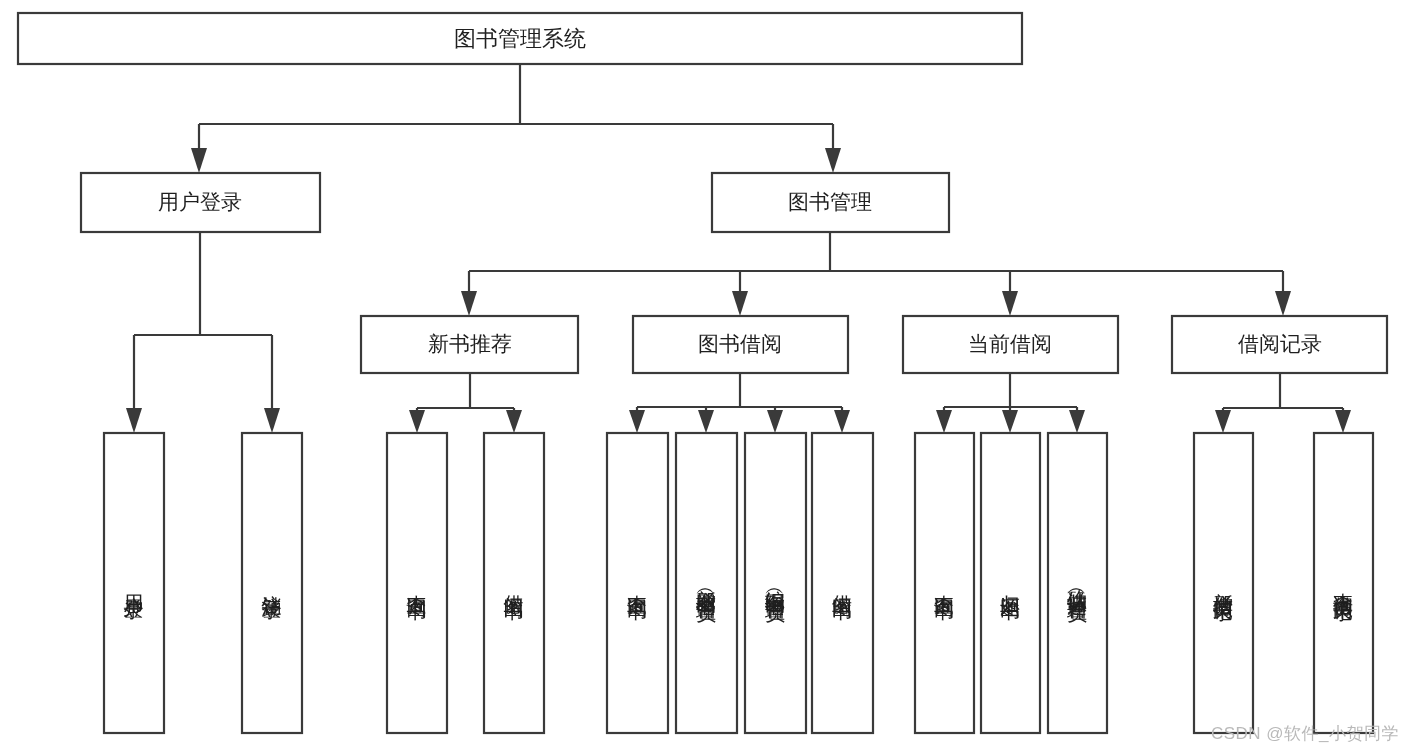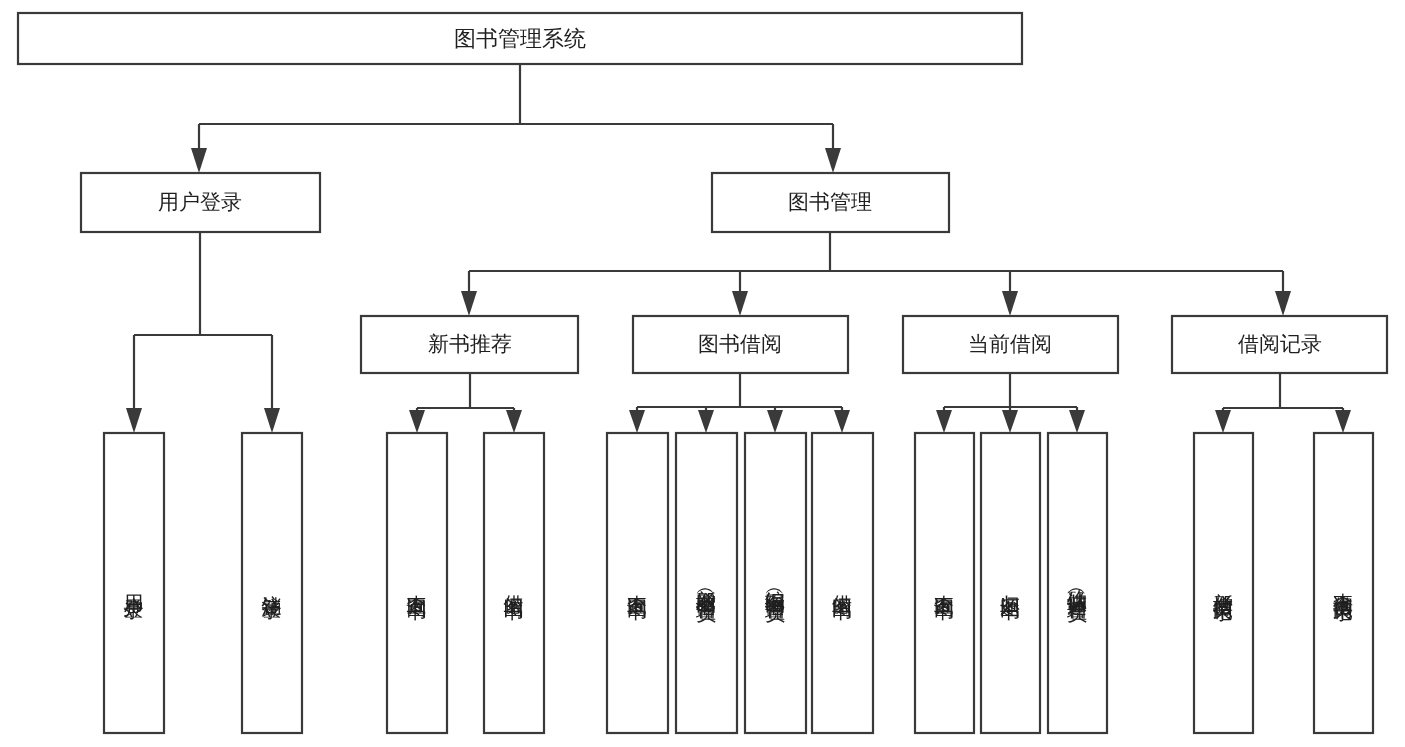--- a/index.html
+++ b/index.html
@@ -220,14 +220,15 @@
   <div class="leaf-label" style="left:745px; top:433px; width:61px; height:300px;">编辑图书（管理员）</div>
   <div class="leaf-label" style="left:812px; top:433px; width:61px; height:300px;">借阅图书</div>
 
   <div class="leaf-label" style="left:915px; top:433px; width:59px; height:300px;">查询图书</div>
   <div class="leaf-label" style="left:981px; top:433px; width:59px; height:300px;">归还图书</div>
   <div class="leaf-label" style="left:1048px; top:433px; width:59px; height:300px;">确认归还（管理员）</div>
 
   <div class="leaf-label" style="left:1194px; top:433px; width:59px; height:300px;">新增借阅记录</div>
   <div class="leaf-label" style="left:1314px; top:433px; width:59px; height:300px;">查询借阅记录</div>
 
+  <div class="watermark">CSDN @软件_小贺同学</div>
 
 </div>
 
 </body></html>

